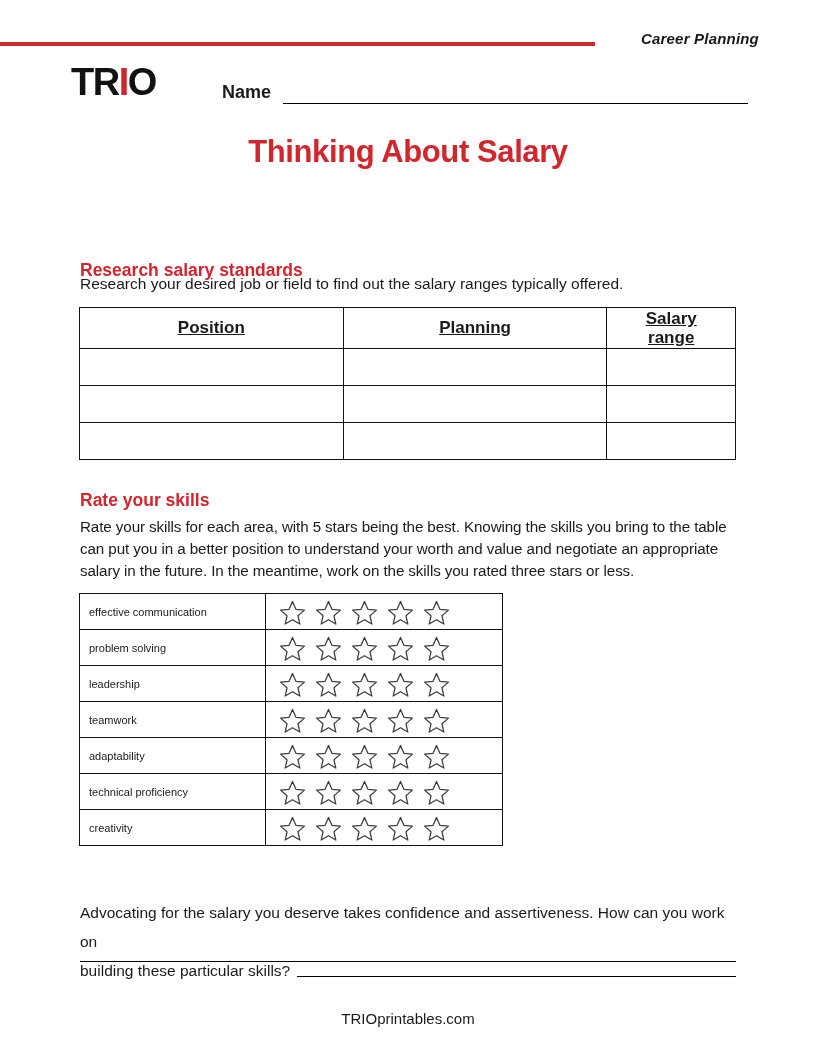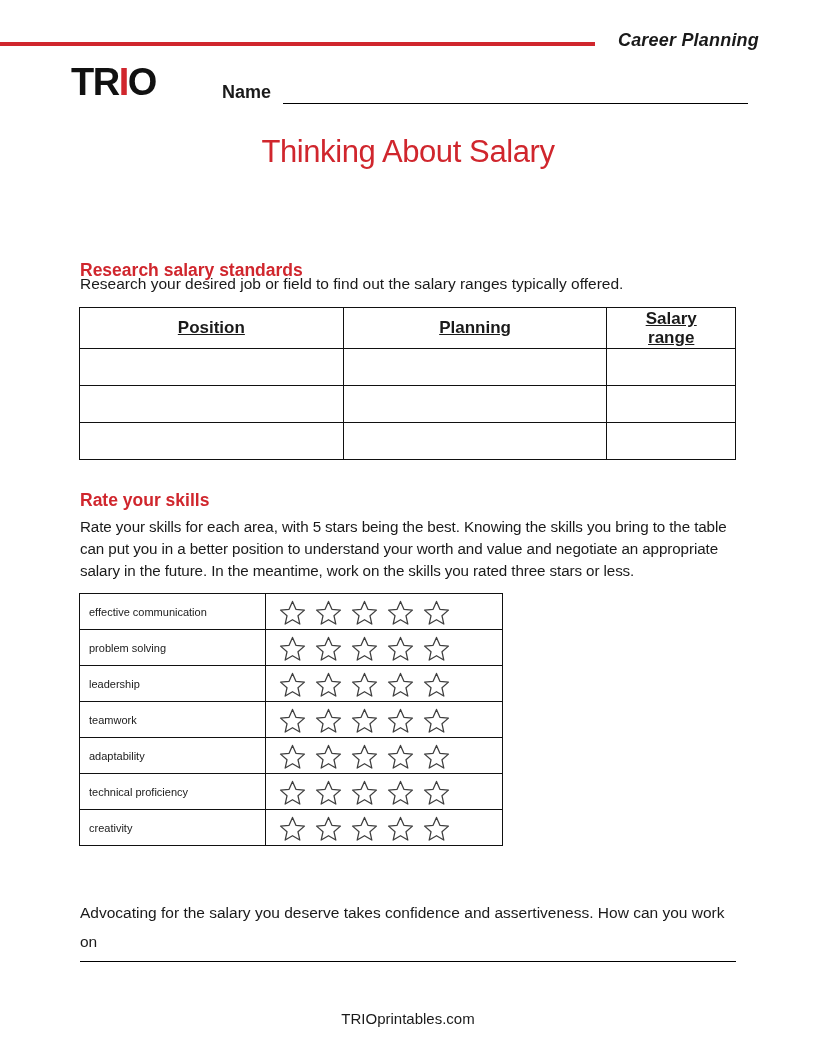--- a/index.html
+++ b/index.html
@@ -13,40 +13,40 @@
     color: var(--ink);
     overflow: hidden;
   }
   
   .top-rule {
     position: absolute; left: 0; top: 42px;
     width: 595px; height: 4px; background: var(--red);
   }
   .category {
     position: absolute; top: 30px; right: 57px;
-    font-size: 18px; font-weight: 700; font-style: italic;
+    font-size: 15px; font-weight: 700; font-style: italic;
     letter-spacing: 0.2px;
   }
   
   .logo {
     position: absolute; left: 71px; top: 66px;
     font-size: 38px; font-weight: 700; letter-spacing: -1.5px;
     line-height: 0.86; color: #111; white-space: nowrap;
   }
   .logo .accent { color: var(--red); }
   .name-row {
     position: absolute; left: 222px; top: 80px; right: 68px;
     display: flex; align-items: flex-end; height: 24px;
   }
   .name-label { font-size: 18px; font-weight: 700; line-height: 24px; }
   .name-row .fill-line { flex: 1; margin-left: 12px; border-bottom: 1.8px solid #000; height: 0; }
   
   .doc-title {
     position: absolute; left: 0; top: 134px; width: 100%;
-    text-align: center; font-size: 31px; font-weight: 400;
+    text-align: center; font-size: 31px; font-weight: 700;
     letter-spacing: -0.4px; color: var(--red);
   }
   .intro {
     position: absolute; left: 80px; top: 192px; width: 632px;
     font-size: 15.5px; font-style: italic; line-height: 25px;
   }
   
   .section-heading { position: absolute; left: 80px; font-size: 17.5px; font-weight: 700; color: var(--red); }
   .research-heading { top: 260px; text-align: right; }
   .research-desc { position: absolute; left: 80px; top: 275px; font-size: 15.5px; }
@@ -240,19 +240,23 @@
               <path d="M15,1.5 L18.53,9.65 L27.4,10.5 L20.7,16.35 L22.6,25 L15,20.5 L7.4,25 L9.3,16.35 L2.6,10.5 L11.47,9.65 Z"></path>
             </svg><svg class="star" viewBox="0 0 30 27">
               <path d="M15,1.5 L18.53,9.65 L27.4,10.5 L20.7,16.35 L22.6,25 L15,20.5 L7.4,25 L9.3,16.35 L2.6,10.5 L11.47,9.65 Z"></path>
             </svg></td>
         </tr>
       </tbody>
   </table>
 
   <div class="closing">
     <div>Advocating for the salary you deserve takes confidence and assertiveness. How can you work on</div>
+    <div class="closing-line2">
+      <span>building these particular skills?</span>
+      <span class="fill-line"></span>
+    </div>
   </div>
 
   <div class="full-rule"></div>
 
   <div class="footer">TRIOprintables.com</div>
 
 </div>
 
 </body></html>

